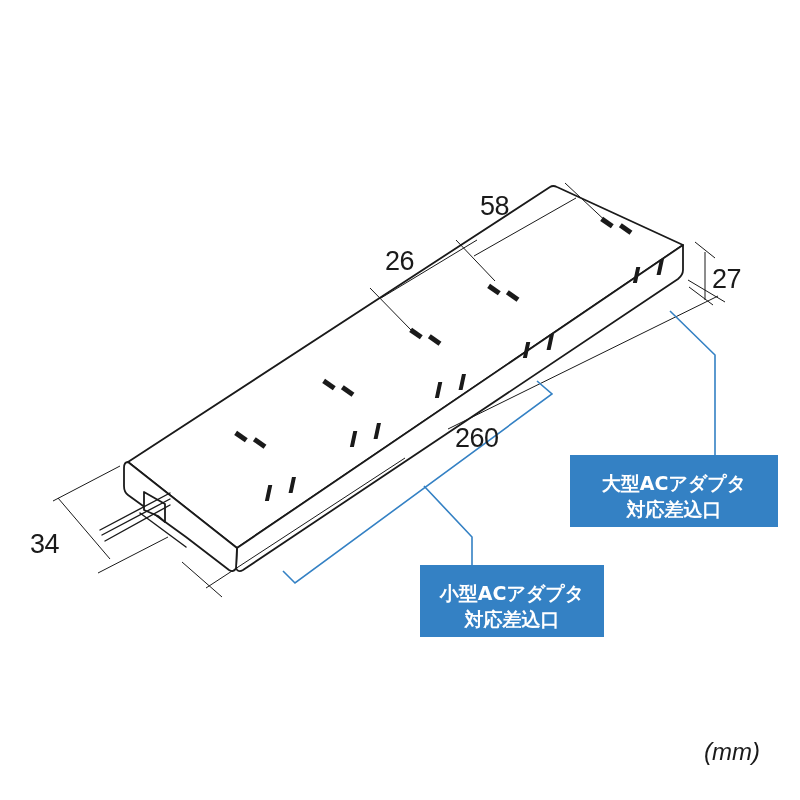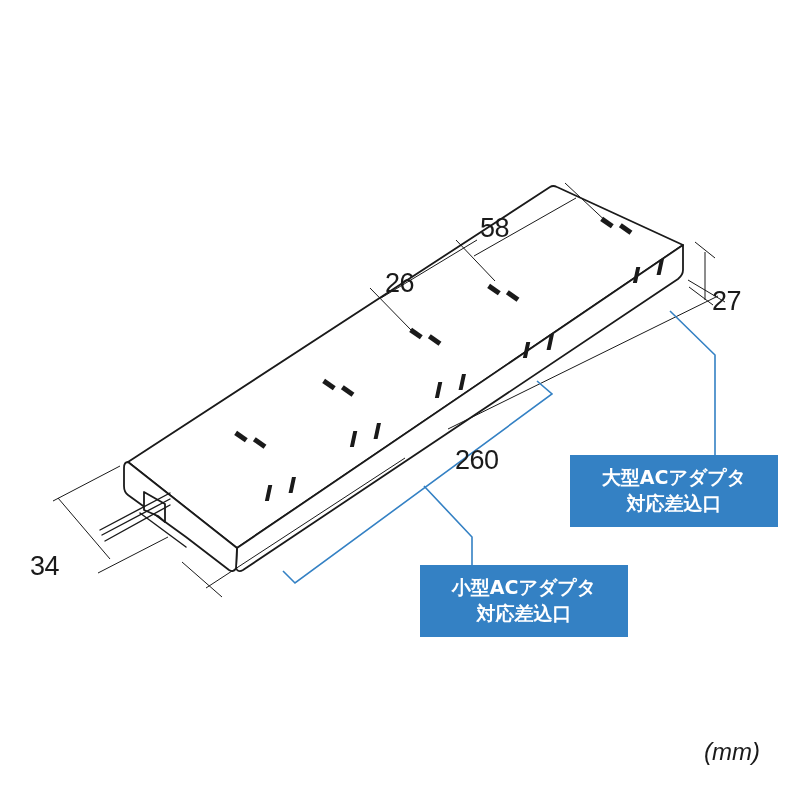--- a/index.html
+++ b/index.html
@@ -1,24 +1,24 @@
 <!DOCTYPE html>
 <html><head>
   <meta charset="utf-8">
   <style>
     html, body { margin: 0; padding: 0; background: #ffffff; }
     body { width: 800px; height: 800px; position: relative; overflow: hidden;
            font-family: "Liberation Sans", "DejaVu Sans", sans-serif; }
     svg.drawing { position: absolute; left: 0; top: 0; }
     .dim { position: absolute; font-size: 27px; color: #1a1a1a; line-height: 1;
-           font-family: "Liberation Sans", sans-serif; letter-spacing: -0.5px; margin-top: 22px; }
+           font-family: "Liberation Sans", sans-serif; letter-spacing: -0.5px; }
     .label-box { position: absolute; background: #3481c4; color: #ffffff;
                  text-align: center; font-size: 19px; line-height: 26px;
                  font-weight: bold; font-family: "DejaVu Sans", sans-serif;
-                 box-sizing: border-box; padding-top: 9px; }
+                 box-sizing: border-box; padding-top: 15px; }
     .unit { position: absolute; font-size: 24px; color: #1a1a1a;
             font-family: "Liberation Sans", sans-serif; font-style: italic; }
   </style>
 </head>
 <body>
 
 <svg class="drawing" width="800" height="800" viewBox="0 0 800 800">
   <g fill="none" stroke="#1a1a1a" stroke-width="1.8" stroke-linejoin="round" stroke-linecap="round">
 
     <path d="M128,462 L550,187 Q553,185 557,187 L683,245 L237,548 L128,462 Z" fill="#ffffff"></path>
@@ -108,18 +108,18 @@
 <div class="dim" style="left:385px; top:248px;">26</div>
 <div class="dim" style="left:712px; top:266px;">27</div>
 <div class="dim" style="left:455px; top:425px;">260</div>
 <div class="dim" style="left:30px; top:531px;">34</div>
 
 <div class="label-box" style="left:570px; top:455px; width:208px; height:72px;">
   <div>大型ACアダプタ</div>
   <div>対応差込口</div>
 </div>
 
-<div class="label-box" style="left:420px; top:565px; width:208px; height:72px;">
+<div class="label-box" style="left:420px; top:565px; width:184px; height:72px;">
   <div>小型ACアダプタ</div>
   <div>対応差込口</div>
 </div>
 
 <div class="unit" style="left:704px; top:738px;">(mm)</div>
 
 </body></html>

